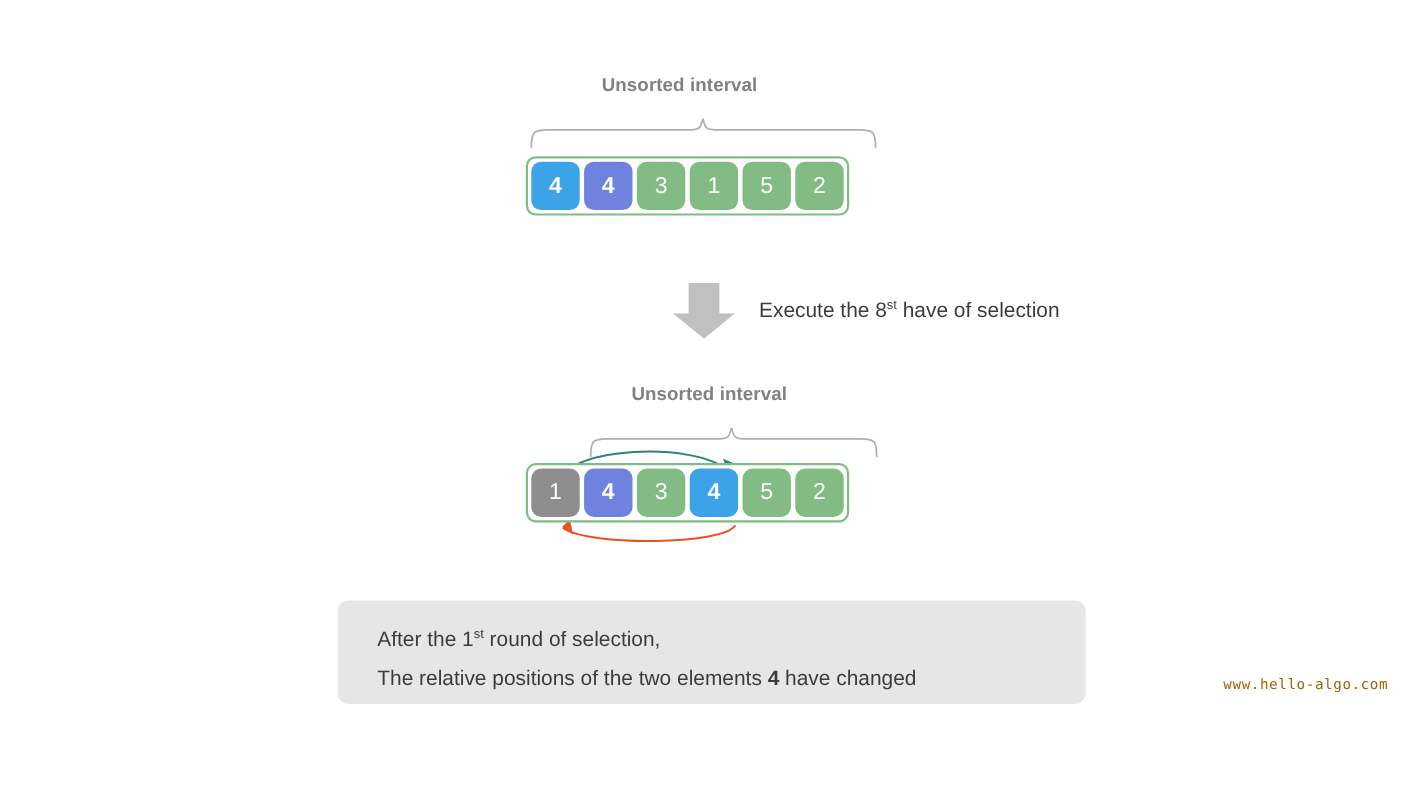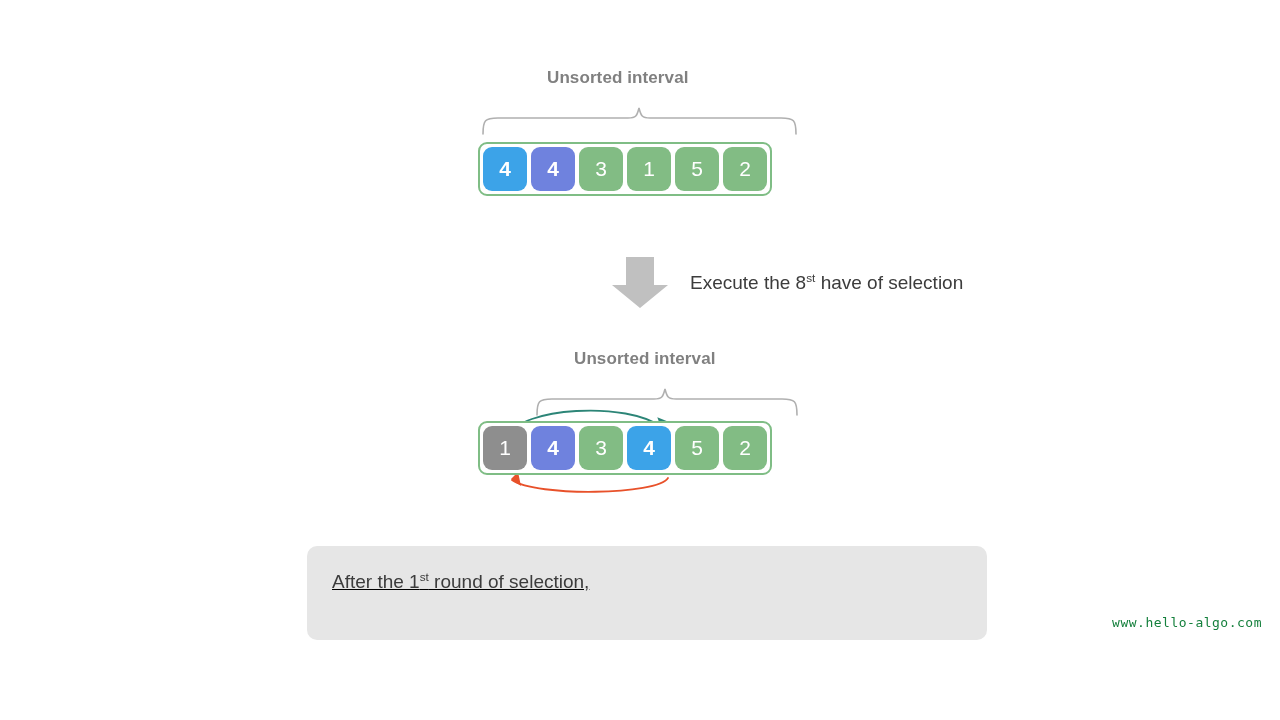--- a/index.html
+++ b/index.html
@@ -89,39 +89,38 @@
     vertical-align: super;
     line-height: 0;
   }
 
   
   .note-box {
     position: absolute;
     background: #e6e6e6;
     border-radius: 10px;
     box-sizing: border-box;
-    padding: 18px 25px;
-    text-decoration: underline;
+    padding: 18px 36px;
   }
   .note-line {
     font-size: 19px;
     color: #3c3c3c;
     white-space: nowrap;
     line-height: 36px;
   }
   .note-line b { font-weight: bold; }
 
   
   .watermark {
     position: absolute;
     right: 18px;
     bottom: 14px;
     font-family: "DejaVu Sans Mono", "Liberation Mono", monospace;
     font-size: 13px;
-    color: #15803d;
+    color: #a16207;
     letter-spacing: 0.5px;
   }
 </style>
 </head>
 <body>
 
 <div class="stage">
 
   <div class="interval-label" style="left:547px; top:68px;">Unsorted interval</div>
 
@@ -171,17 +170,20 @@
     <div class="cell green">3</div>
     <div class="cell blue">4</div>
     <div class="cell green">5</div>
     <div class="cell green">2</div>
   </div>
 
   <div class="note-box" style="left:307px; top:546px; width:680px; height:94px;">
     <div class="note-line">
       <span>After the 1</span><sup>st</sup><span> round of selection,</span>
     </div>
+    <div class="note-line">
+      <span>The relative positions of the two elements </span><b>4</b><span> have changed</span>
+    </div>
   </div>
 
   <div class="watermark">www.hello-algo.com</div>
 
 </div>
 
 </body></html>

